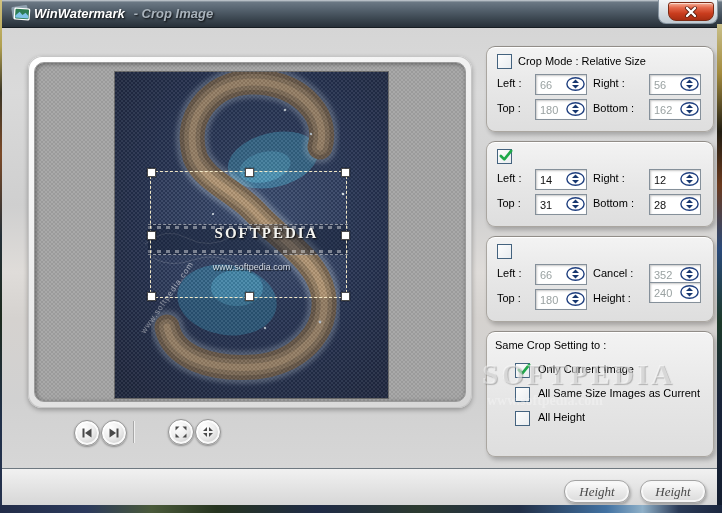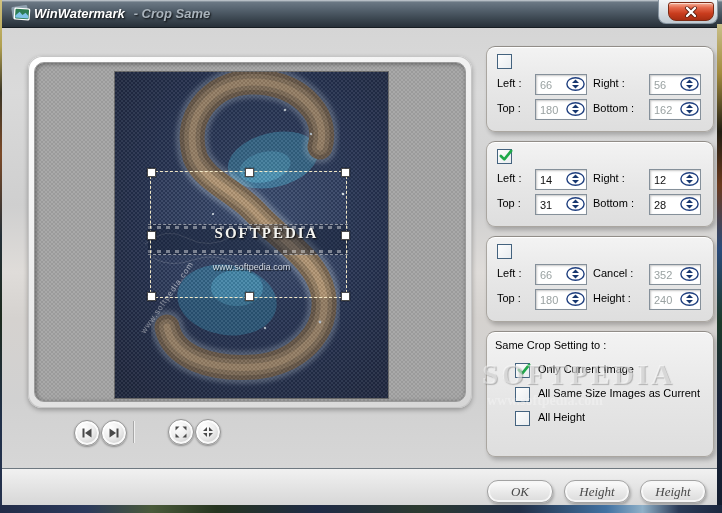--- a/index.html
+++ b/index.html
@@ -102,21 +102,21 @@
   <div class="abs titlebar">
     <span class="abs app-icon">
       <svg width="24" height="20" viewBox="0 0 24 20">
         <rect x="4" y="3" width="16" height="12" rx="1.5" fill="#8fa0ae" transform="rotate(-9 12 9)"></rect>
         <rect x="6" y="5" width="16" height="12" rx="1.5" fill="#fff" transform="rotate(4 14 11)"></rect>
         <rect x="7.2" y="6.2" width="13.6" height="9.6" rx="1" transform="rotate(4 14 11)" fill="#2e7d54"></rect>
         <path d="M7.5,13 l4,-4 3,3 3,-2.5 3,3 v2.5 h-13 z" transform="rotate(4 14 11)" fill="#7fc3e8"></path>
       </svg>
     </span>
     <span class="abs title-text">
-      <span>WinWatermark</span><span class="subtitle-text">- Crop Same</span>
+      <span>WinWatermark</span><span class="subtitle-text">- Crop Image</span>
     </span>
     <div class="abs close-frame"></div>
     <div class="abs close-btn">
       <svg width="13" height="11" viewBox="0 0 13 11">
         <path d="M2.5,1.5 L10.5,9.5 M10.5,1.5 L2.5,9.5" stroke="rgba(60,20,10,.8)" stroke-width="4" stroke-linecap="round"></path>
         <path d="M2.5,1.5 L10.5,9.5 M10.5,1.5 L2.5,9.5" stroke="#ffffff" stroke-width="2.4" stroke-linecap="round"></path>
       </svg>
     </div>
   </div>
 
@@ -196,20 +196,21 @@
   <div class="abs navbtn" style="left:195px;top:419px">
     <svg width="13" height="13" viewBox="0 0 13 13">
       <path d="M5.5,5.5 h-4 l4,-4 z M7.5,5.5 v-4 l4,4 z M7.5,7.5 h4 l-4,4 z M5.5,7.5 v4 l-4,-4 z" fill="#4a4a4a"></path>
     </svg>
   </div>
 
   <div class="abs group" style="top:46px;height:84px">
     <span class="abs cb" style="left:10px;top:7px">
       
     </span>
+    <span class="abs gtitle">Crop Mode : Relative Size</span>
     <span class="abs flabel" style="left:10px;top:30px">Left :</span>
     <div class="abs fieldbox dis" style="left:48px;top:27px">
       <input value="66" style="">
       <span class="spin"><svg width="19" height="14" viewBox="0 0 19 14">
             <ellipse cx="9.5" cy="7" rx="8.6" ry="6.3" fill="#fff" stroke="#1f3f7f" stroke-width="1.4"></ellipse>
             <path d="M9.5,2.6 L13,6 H6 z" fill="#16366e"></path>
             <path d="M6,8 h7 L9.5,11.4 z" fill="#16366e"></path>
           </svg></span>
     </div>
     <span class="abs flabel" style="left:106px;top:30px">Right :</span>
@@ -310,21 +311,21 @@
     <span class="abs flabel" style="left:10px;top:55px">Top :</span>
     <div class="abs fieldbox dis" style="left:48px;top:52px">
       <input value="180" style="">
       <span class="spin"><svg width="19" height="14" viewBox="0 0 19 14">
             <ellipse cx="9.5" cy="7" rx="8.6" ry="6.3" fill="#fff" stroke="#1f3f7f" stroke-width="1.4"></ellipse>
             <path d="M9.5,2.6 L13,6 H6 z" fill="#16366e"></path>
             <path d="M6,8 h7 L9.5,11.4 z" fill="#16366e"></path>
           </svg></span>
     </div>
     <span class="abs flabel" style="left:106px;top:55px">Height :</span>
-    <div class="abs fieldbox dis" style="left:162px;top:52px">
+    <div class="abs fieldbox dis" style="left:162px;top:45px">
       <input value="240" style="">
       <span class="spin"><svg width="19" height="14" viewBox="0 0 19 14">
             <ellipse cx="9.5" cy="7" rx="8.6" ry="6.3" fill="#fff" stroke="#1f3f7f" stroke-width="1.4"></ellipse>
             <path d="M9.5,2.6 L13,6 H6 z" fill="#16366e"></path>
             <path d="M6,8 h7 L9.5,11.4 z" fill="#16366e"></path>
           </svg></span>
     </div>
   </div>
 
   <div class="abs group" style="top:331px;height:124px">
@@ -349,20 +350,19 @@
       </span>
       <span class="olabel">All Height</span>
     </div>
   </div>
 
   <div class="abs ghost-title">SOFTPEDIA</div>
   <div class="abs ghost-url">www.softpedia.com</div>
 
   <div class="abs divider"></div>
   <div class="abs footer"></div>
-  <div class="abs fbtn" style="left:487px">OK</div>
   <div class="abs fbtn" style="left:564px">Height</div>
   <div class="abs fbtn" style="left:640px">Height</div>
 
   <div class="abs edge-left"></div>
   <div class="abs edge-right"></div>
   <div class="abs edge-bottom"></div>
 </div>
 
 </body></html>

